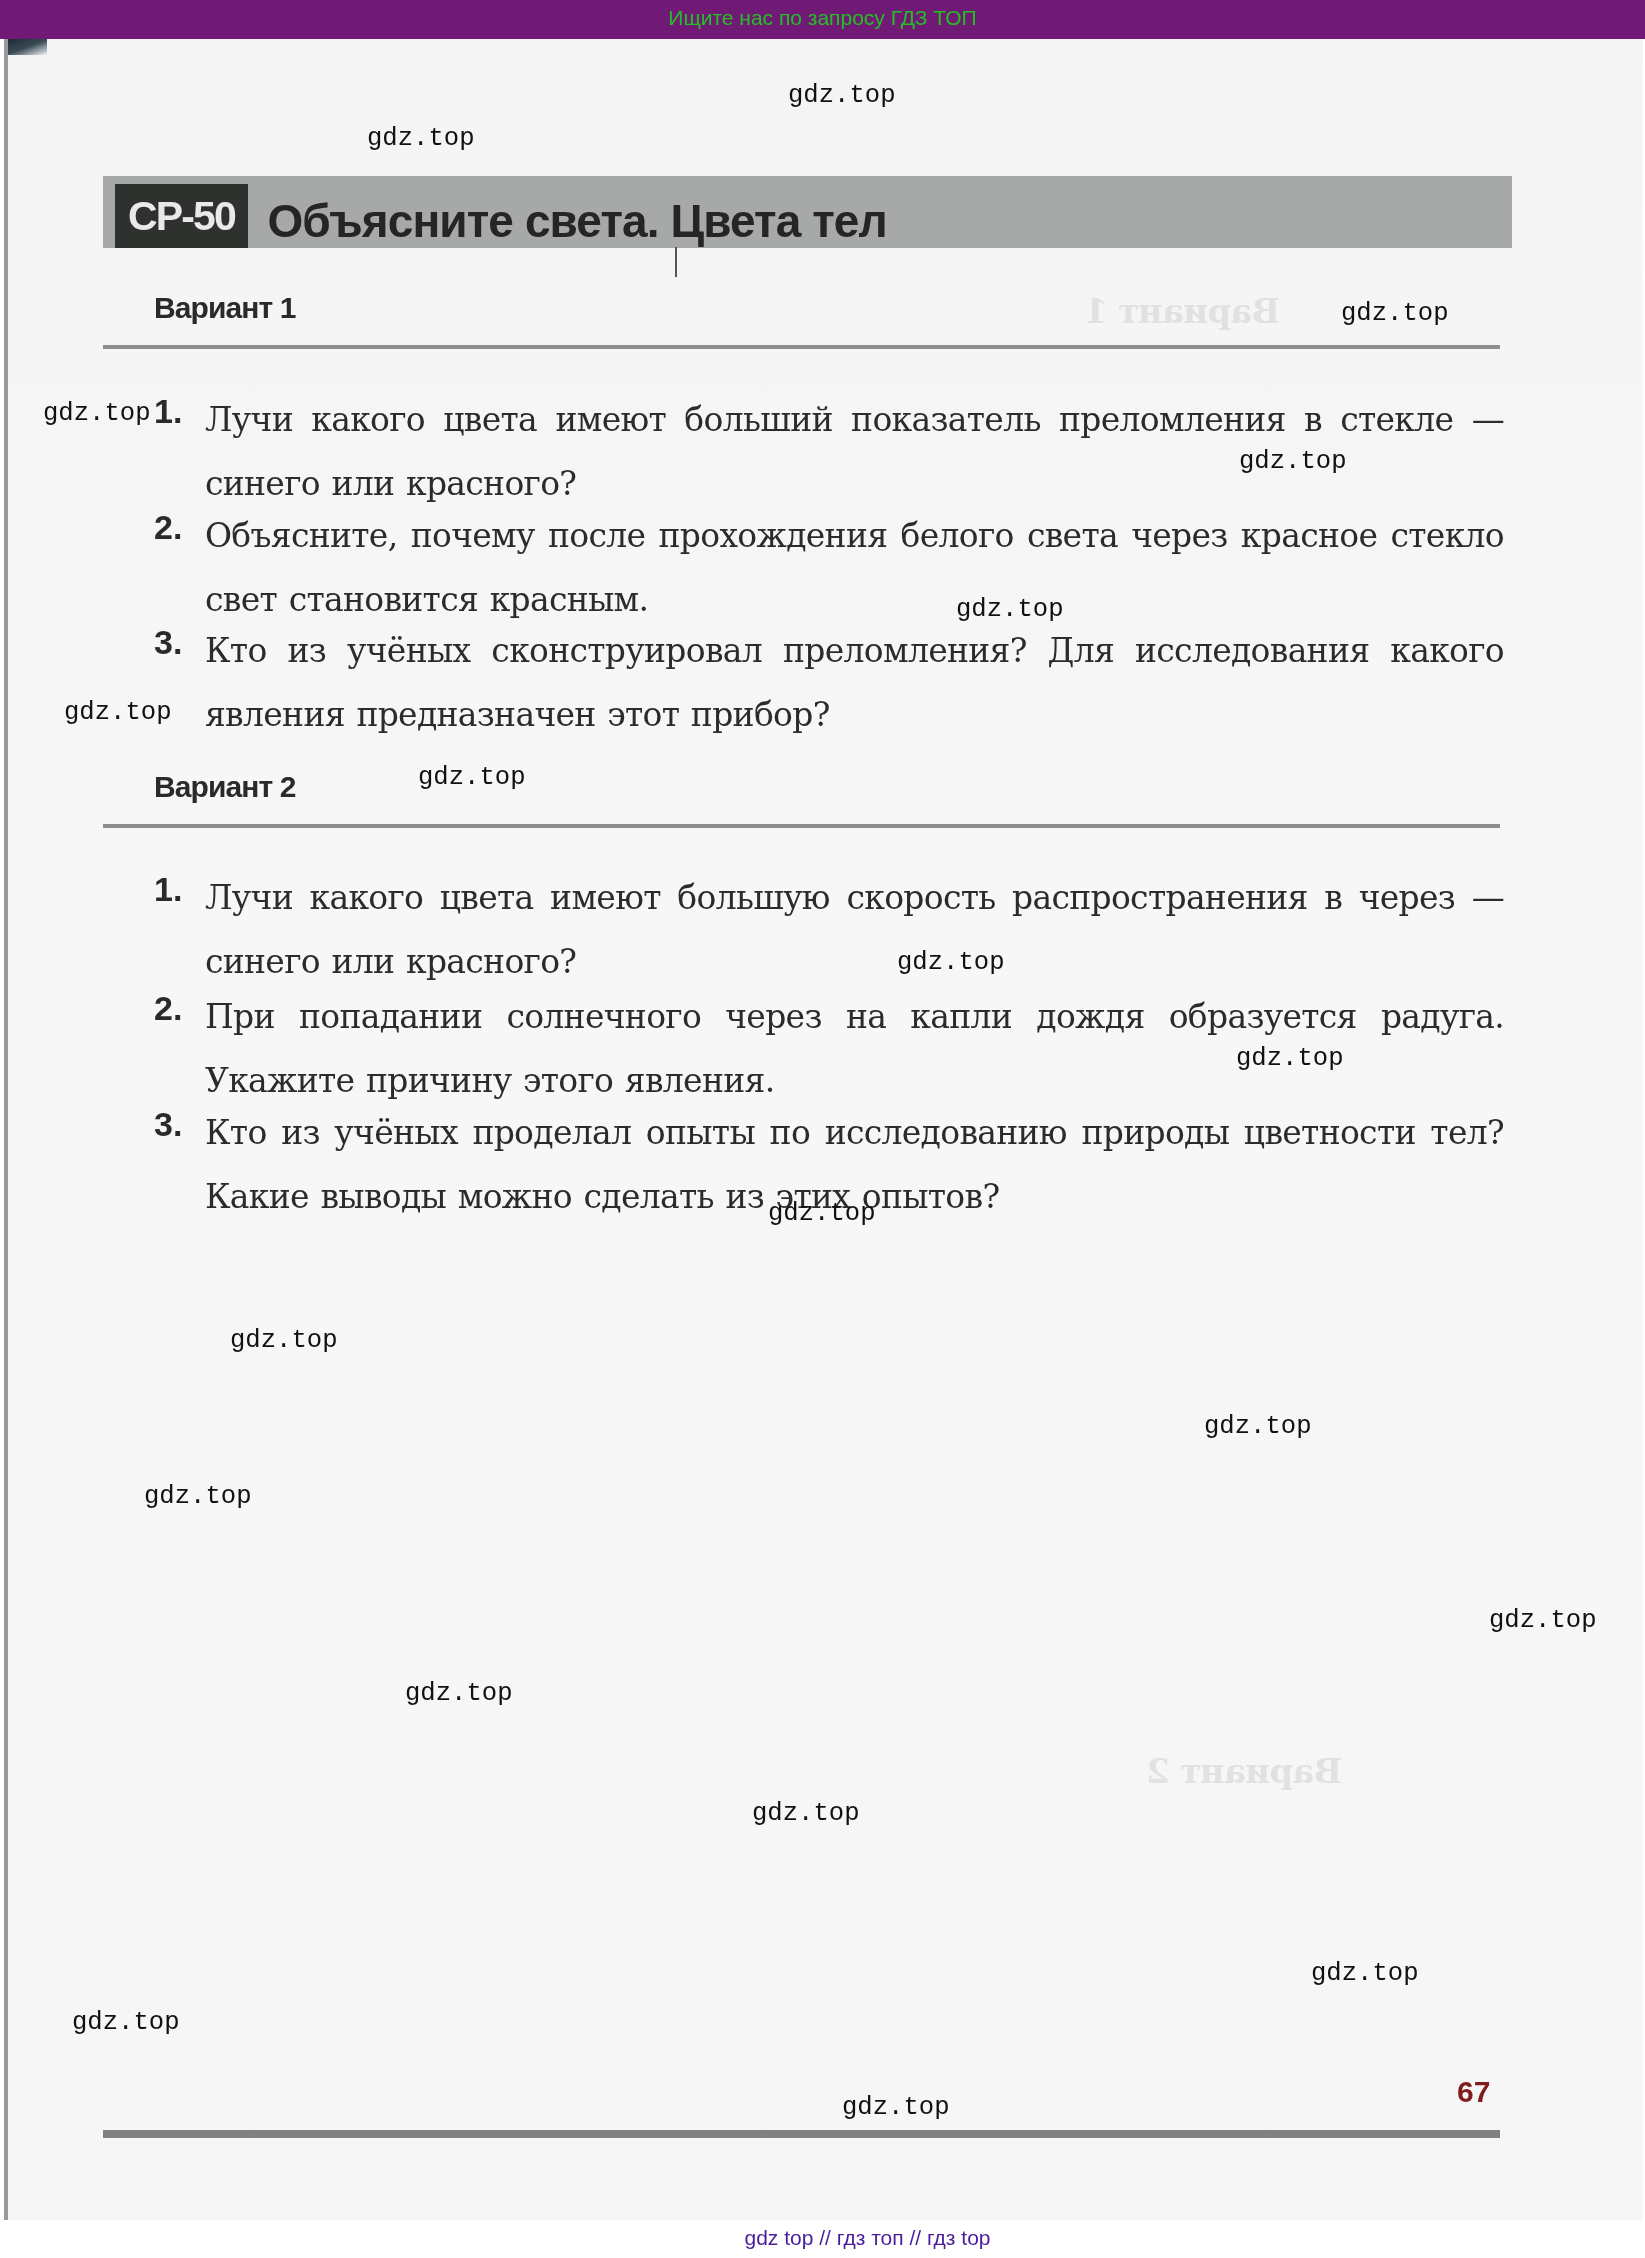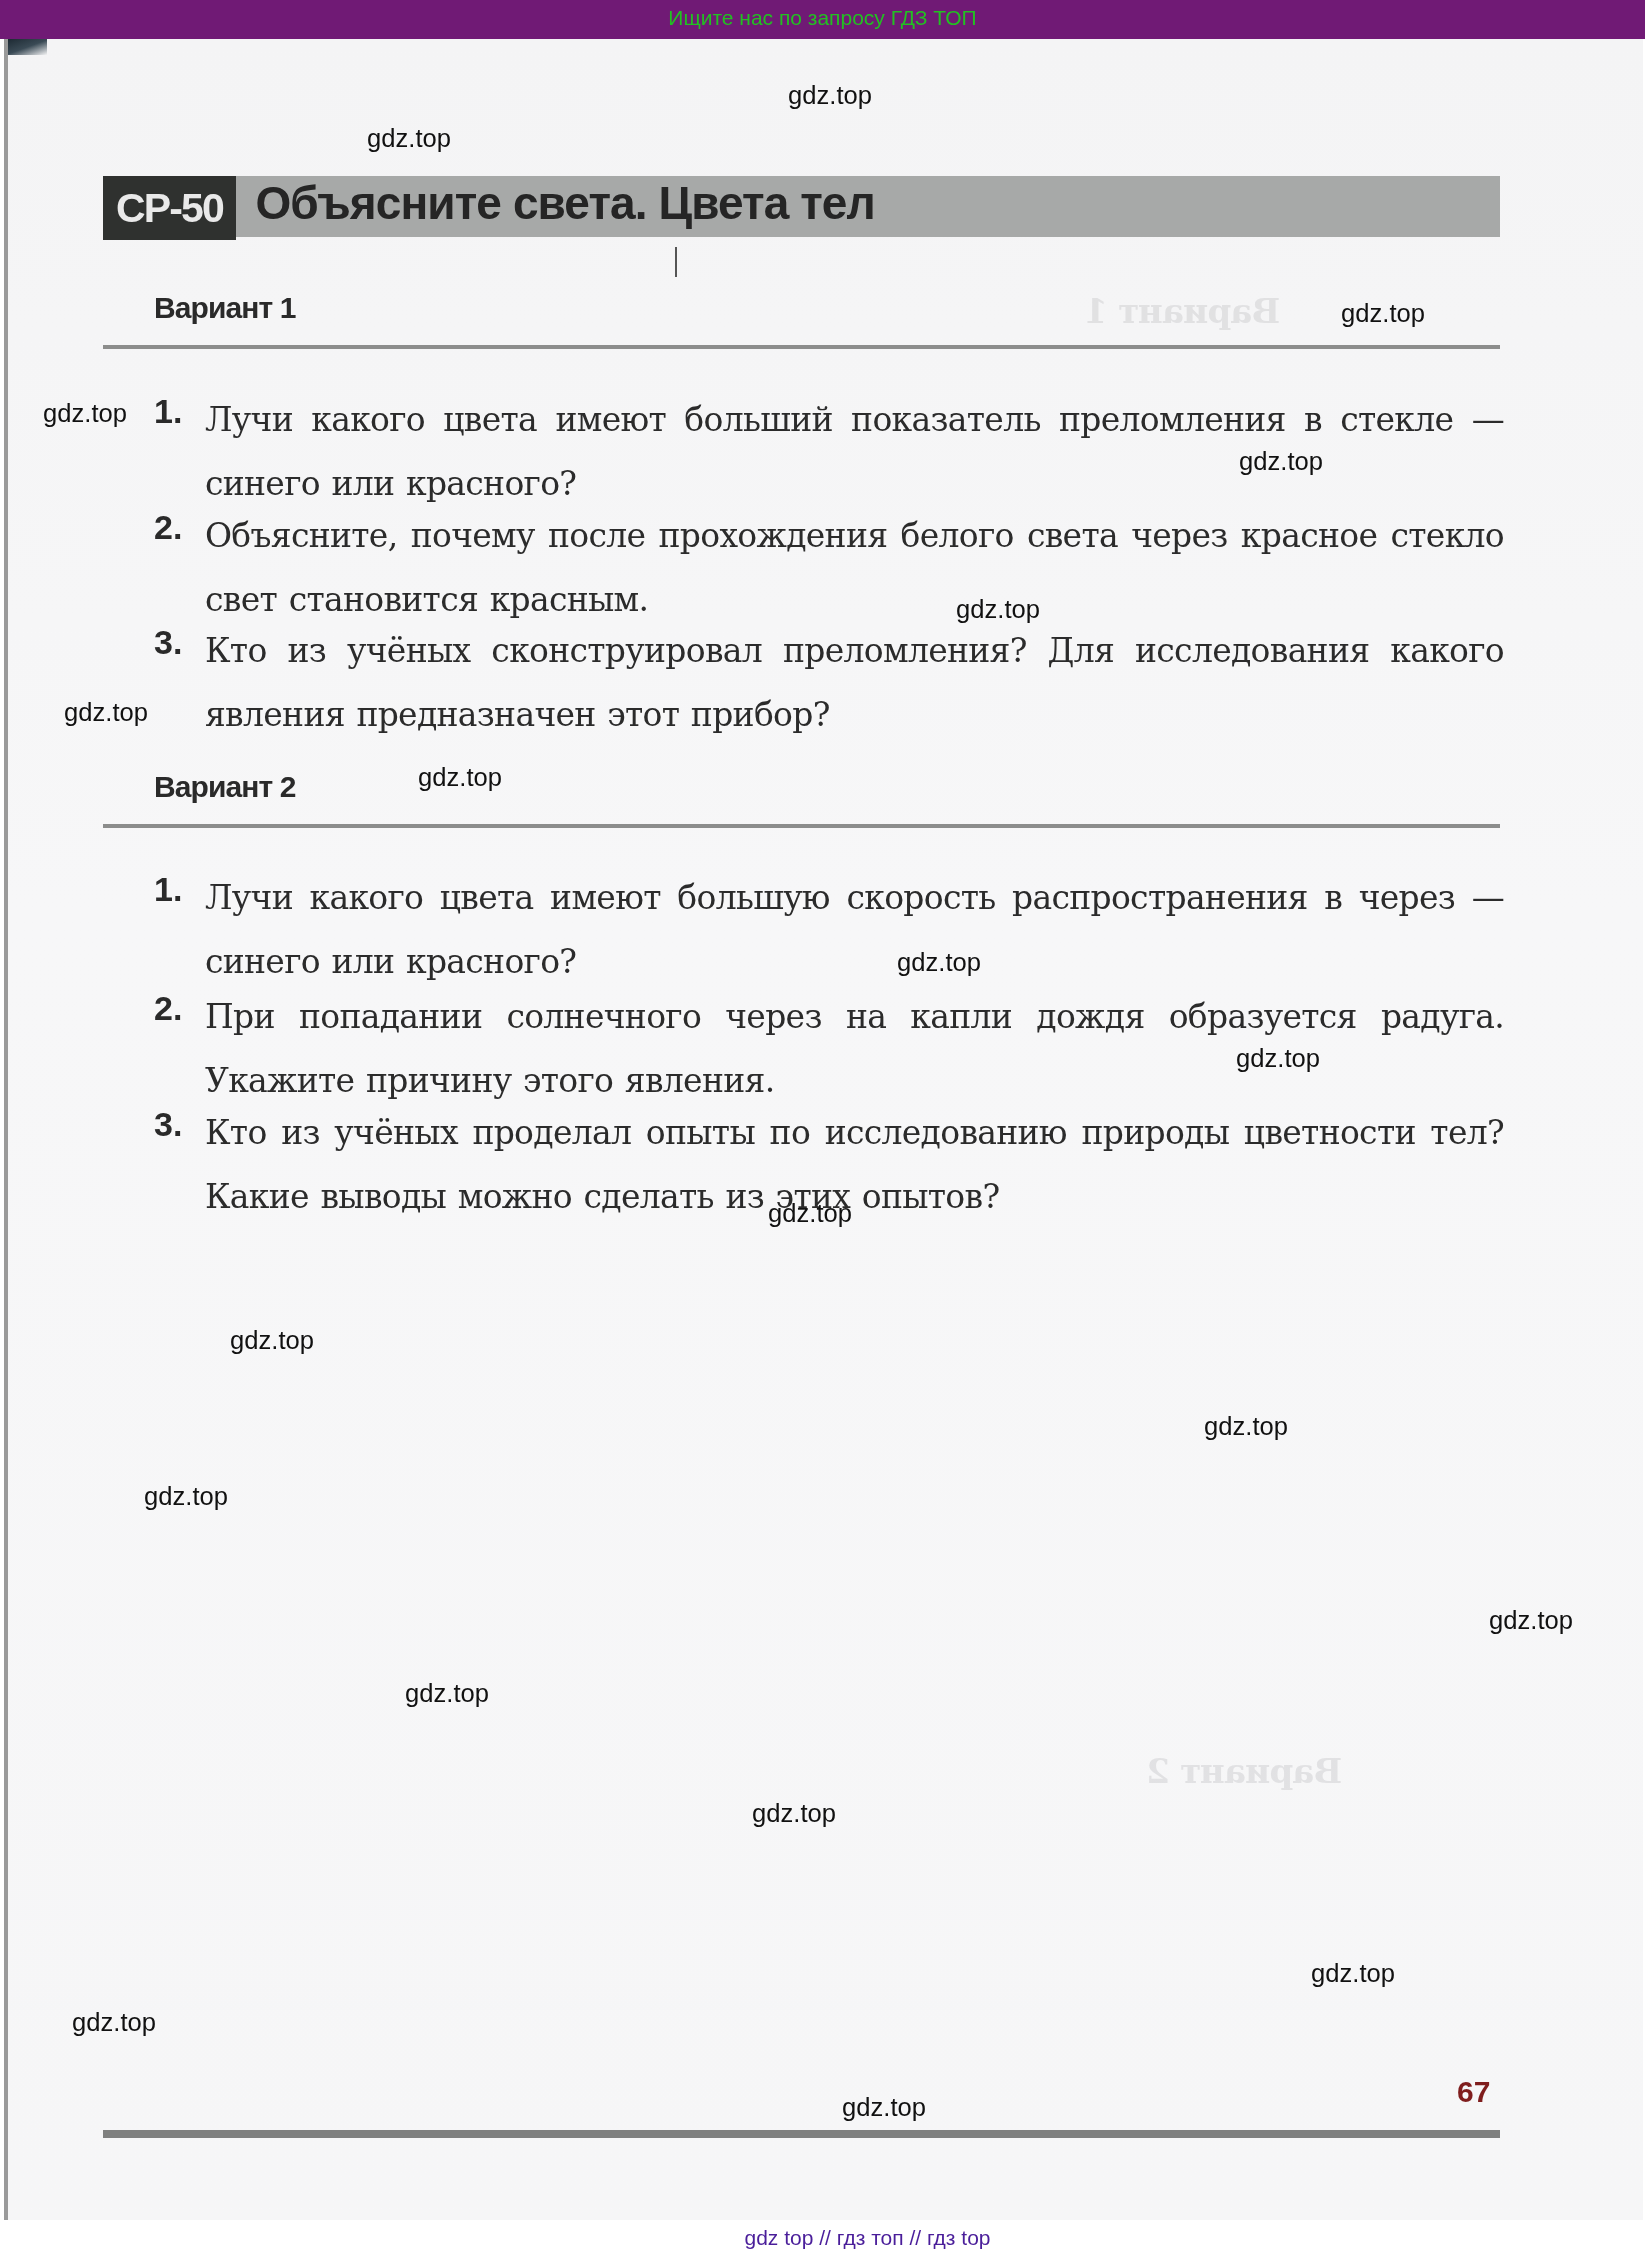--- a/index.html
+++ b/index.html
@@ -23,23 +23,23 @@
   .page-corner {
     position: absolute; left: 0; top: 0; width: 39px; height: 16px;
     background: linear-gradient(160deg, #1d2a33 0%, #3a4a55 50%, rgba(0,0,0,0) 100%);
   }
   .bleed {
     position: absolute; color: #c9c9cc; opacity: 0.45;
     font-family: "DejaVu Serif", serif; font-weight: bold; font-size: 34px;
     transform: scaleX(-1); white-space: nowrap; letter-spacing: -0.9px;
   }
   .header-bar {
-    position: absolute; left: 103px; top: 176px; width: 1397px; height: 61px;
+    position: absolute; left: 103px; top: 176px; width: 1397px; height: 72px;
     background: #a7a9a8;
-    display: flex; align-items: flex-start;
+    display: flex; align-items: flex-end; padding-left: 12px;
   }
   .header-badge {
     width: 133px; height: 64px; background: #2f312f; color: #e9e9e9;
     display: flex; align-items: center; justify-content: center;
     font-family: "Liberation Sans", sans-serif; font-weight: bold; font-size: 41px;
     letter-spacing: -1.8px;
   }
   .header-title {
     margin-left: 19.4px;
     font-family: "Liberation Sans", sans-serif; font-weight: bold; font-size: 46px;
@@ -67,21 +67,21 @@
     font-family: "DejaVu Serif", serif; font-size: 33px; line-height: 64px;
     color: #2b2b2b; text-align: justify; text-align-last: left;
     letter-spacing: -0.7px; word-spacing: 1.8px;
   }
   .page-number {
     position: absolute; left: 1457px; top: 2075px;
     font-family: "Liberation Sans", sans-serif; font-weight: bold; font-size: 30px;
     color: #7f1d1d;
   }
   .watermark {
-    position: absolute; font-family: Liberation Sans, sans-serif;
+    position: absolute; font-family: Liberation Mono, monospace;
     font-size: 25.6px; color: #111111; white-space: nowrap; text-align: right;
   }
   .crease {
     position: absolute; left: 675px; top: 247px; width: 1.8px; height: 30px; background: #555;
   }
   .footer-banner {
     position: absolute; left: 0; top: 2220px; width: 1645px; height: 39px;
     text-align: center; line-height: 35px;
     font-family: "Liberation Sans", sans-serif; font-size: 21px; color: #4a1e9a;
     background: #ffffff;

